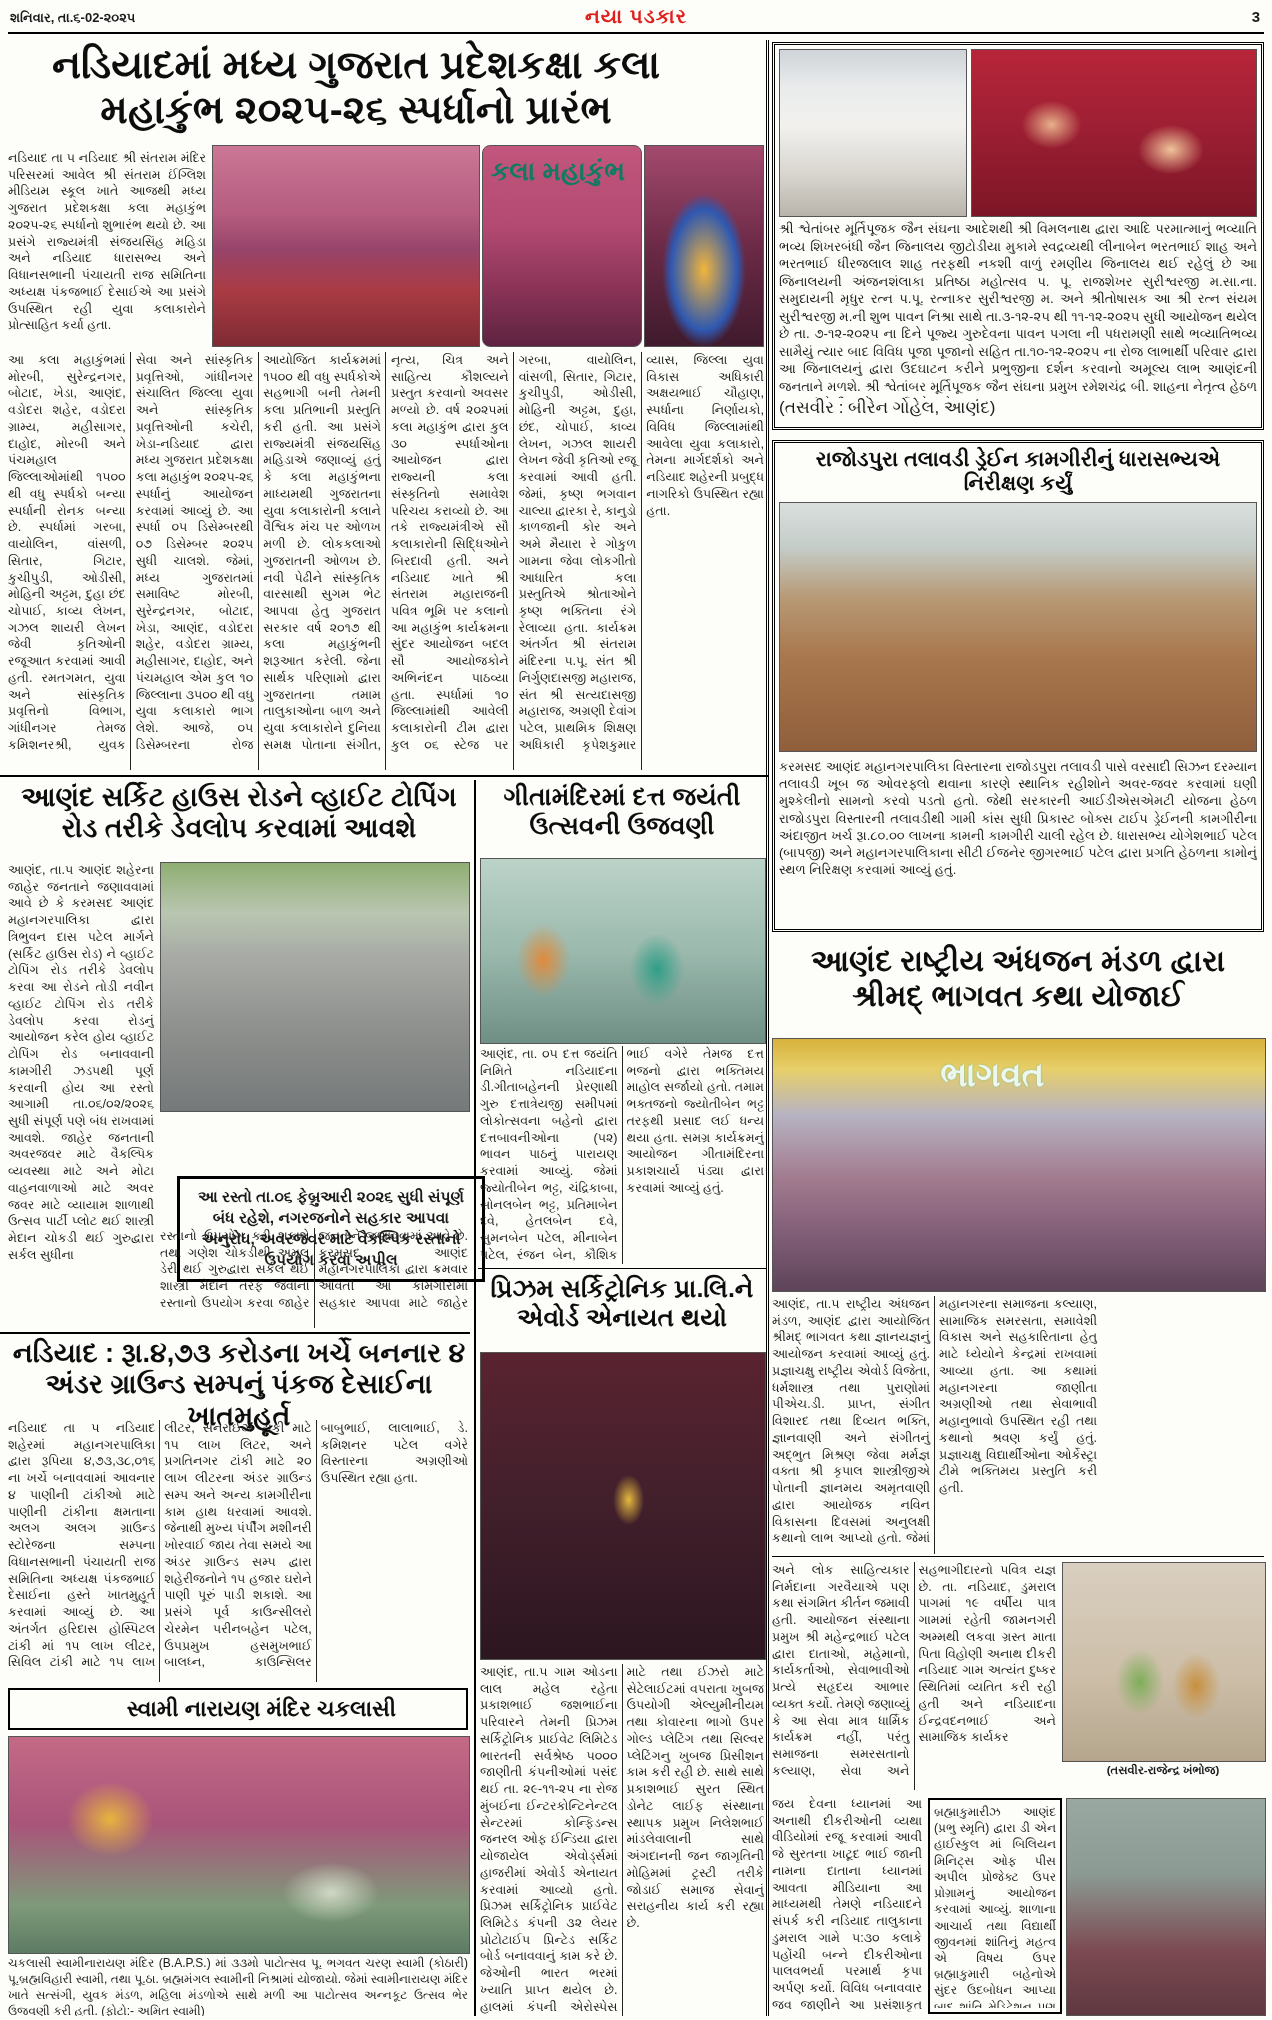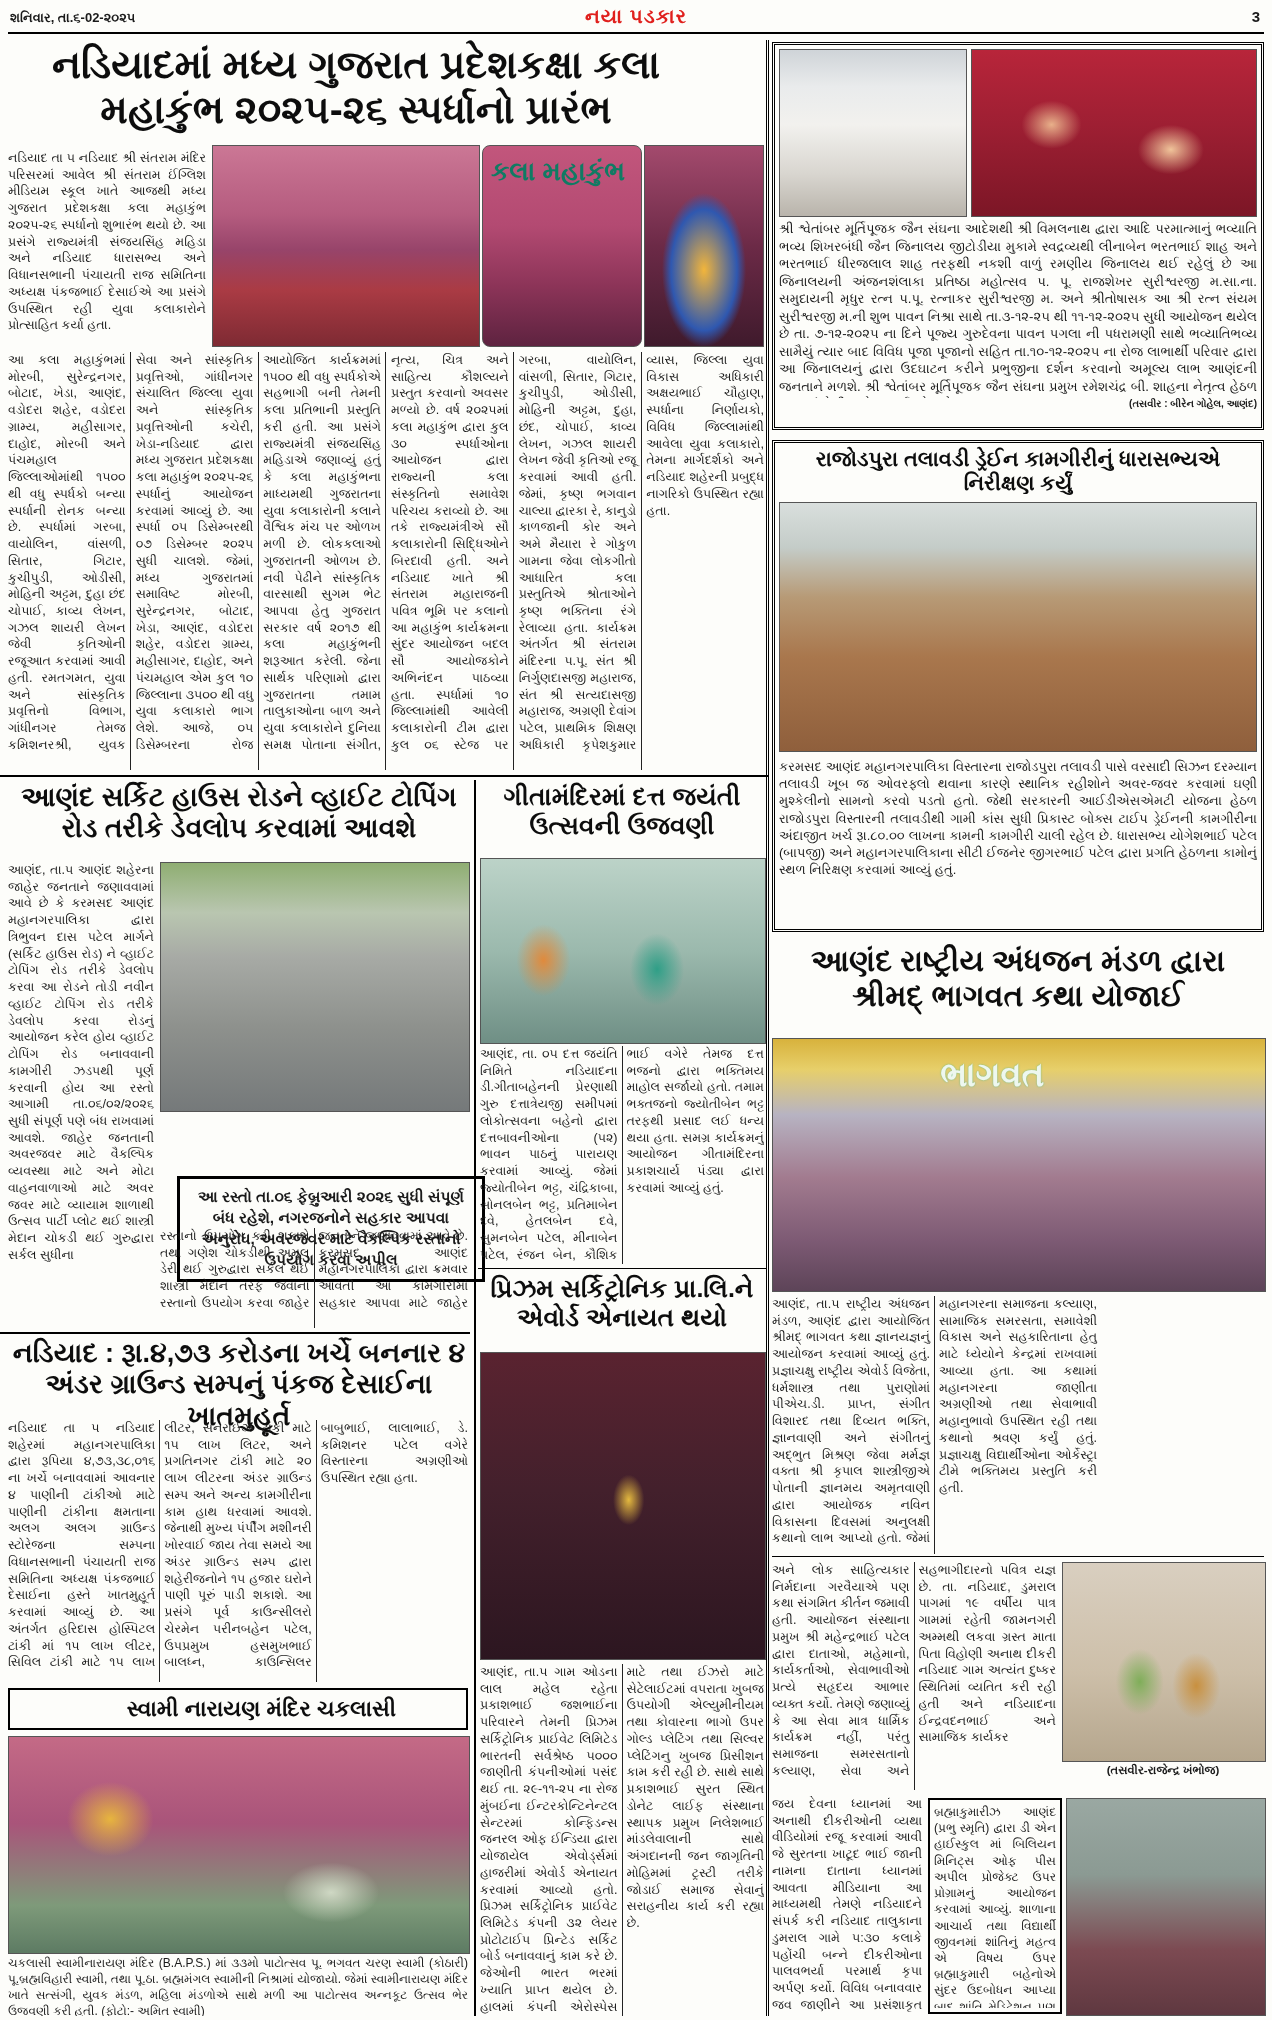--- a/index.html
+++ b/index.html
@@ -69,21 +69,21 @@
   <div class="abs rule-h" style="left:0;top:775px;width:768px;"></div>
   <div class="abs rule-vd" style="left:766px;top:40px;height:1976px;"></div>
   <div class="abs rule-v" style="left:474px;top:780px;height:1236px;"></div>
 
   <div class="abs boxed" style="left:772px;top:42px;width:492px;height:388px;padding:4px;box-sizing:border-box;">
     <div style="display:flex;gap:4px;height:166px;">
       <div class="ph ph-temple" style="width:186px;height:166px;"></div>
       <div class="ph ph-redsari" style="flex:1;height:166px;"></div>
     </div>
     <div class="body-txt" style="margin-top:5px;height:178px;font-size:13.2px;">શ્રી શ્વેતાંબર મૂર્તિપૂજક જૈન સંઘના આદેશથી શ્રી વિમલનાથ દ્વારા આદિ પરમાત્માનું ભવ્યાતિ ભવ્ય શિખરબંધી જૈન જિનાલય જીટોડીયા મુકામે સ્વદ્રવ્યથી લીનાબેન ભરતભાઈ શાહ અને ભરતભાઈ ધીરજલાલ શાહ તરફથી નકશી વાળું રમણીય જિનાલય થઈ રહેલું છે આ જિનાલયની અંજનશંલાકા પ્રતિષ્ઠા મહોત્સવ પ. પૂ. રાજશેખર સુરીશ્વરજી મ.સા.ના. સમુદાયની મૃધુર રત્ન પ.પૂ. રત્નાકર સુરીશ્વરજી મ. અને શ્રીતોષાસક આ શ્રી રત્ન સંયમ સુરીશ્વરજી મ.ની શુભ પાવન નિશ્રા સાથે તા.૩-૧૨-૨૫ થી ૧૧-૧૨-૨૦૨૫ સુધી આયોજન થયેલ છે તા. ૭-૧૨-૨૦૨૫ ના દિને પૂજ્ય ગુરુદેવના પાવન પગલા ની પધરામણી સાથે ભવ્યાતિભવ્ય સામૈયું ત્યાર બાદ વિવિધ પૂજા પૂજાનો સહિત તા.૧૦-૧૨-૨૦૨૫ ના રોજ લાભાર્થી પરિવાર દ્વારા આ જિનાલયનું દ્વારા ઉદઘાટન કરીને પ્રભુજીના દર્શન કરવાનો અમૂલ્ય લાભ આણંદની જનતાને મળશે. શ્રી શ્વેતાંબર મૂર્તિપૂજક જૈન સંઘના પ્રમુખ રમેશચંદ્ર બી. શાહના નેતૃત્વ હેઠળ આ પ્રસંગોની રૂપરેખા થઈ રહેલ છે.</div>
-    <div style="text-align:right;font-size:10px;font-weight:bold;">(તસવીર : બીરેન ગોહેલ, આણંદ)</div>
+    <div style="text-align:left;font-size:17px;font-weight:normal;">(તસવીર : બીરેન ગોહેલ, આણંદ)</div>
   </div>
 
   <div class="abs boxed" style="left:772px;top:440px;width:492px;height:492px;padding:4px;box-sizing:border-box;">
     <div class="hl" style="font-size:21px;margin:0 0 6px;text-align:center;">રાજોડપુરા તલાવડી ડ્રેઈન કામગીરીનું ધારાસભ્યએ નિરીક્ષણ કર્યું</div>
     <div class="ph ph-constr" style="width:100%;height:250px;box-sizing:border-box;"></div>
     <div class="body-txt" style="margin-top:6px;height:166px;font-size:13px;">કરમસદ આણંદ મહાનગરપાલિકા વિસ્તારના રાજોડપુરા તલાવડી પાસે વરસાદી સિઝન દરમ્યાન તલાવડી ખૂબ જ ઓવરફ્લો થવાના કારણે સ્થાનિક રહીશોને અવર-જવર કરવામાં ઘણી મુશ્કેલીનો સામનો કરવો પડતો હતો. જેથી સરકારની આઈડીએસએમટી યોજના હેઠળ રાજોડપુરા વિસ્તારની તલાવડીથી ગામી કાંસ સુધી પ્રિકાસ્ટ બોક્સ ટાઈપ ડ્રેઈનની કામગીરીના અંદાજીત ખર્ચ રૂા.૮૦.૦૦ લાખના કામની કામગીરી ચાલી રહેલ છે. ધારાસભ્ય યોગેશભાઈ પટેલ (બાપજી) અને મહાનગરપાલિકાના સીટી ઈજનેર જીગરભાઈ પટેલ દ્વારા પ્રગતિ હેઠળના કામોનું સ્થળ નિરિક્ષણ કરવામાં આવ્યું હતું.</div>
   </div>
 
   <div class="abs ph ph-andh" style="left:772px;top:1038px;width:492px;height:252px;">
     <span class="banner">ભાગવત</span>

